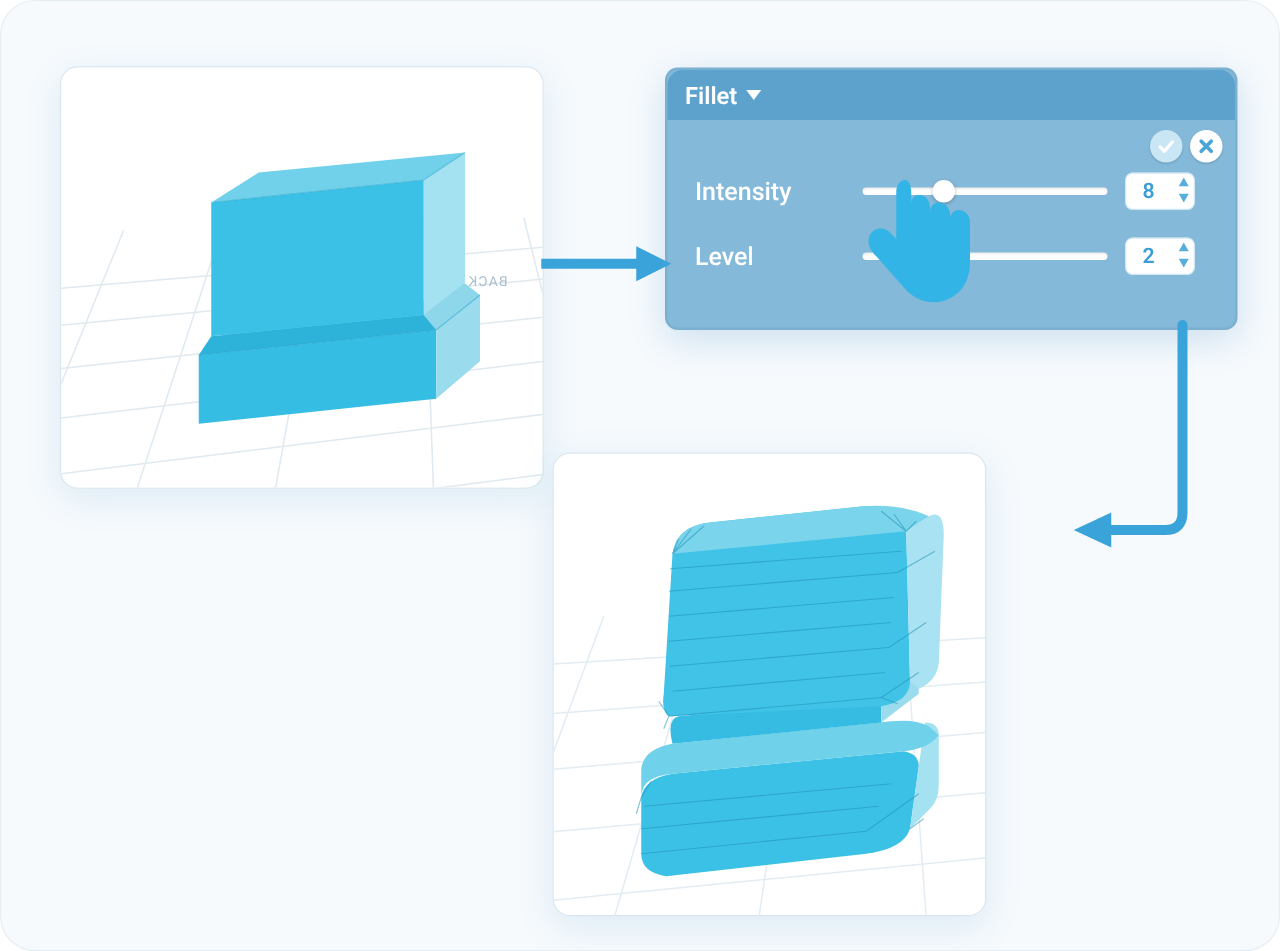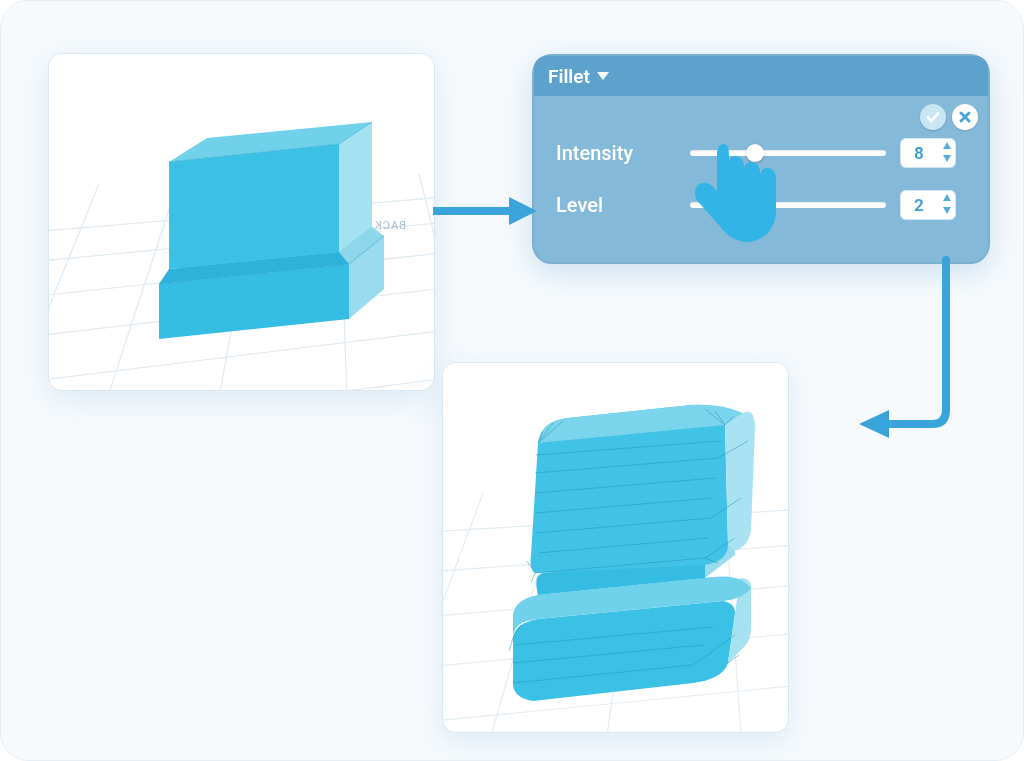--- a/index.html
+++ b/index.html
@@ -33,21 +33,21 @@
   #preview-before { left: 47px;  top: 52px;  width: 385px; height: 336px; }
   #preview-after  { left: 441px; top: 361px; width: 345px; height: 369px; }
 
   
   .panel {
     position: absolute;
     left: 531px; top: 53px;
     width: 454px; height: 206px;
     background: #84b9d9;
     border: 2px solid #7cb0d0;
-    border-radius: 20px;
+    border-radius: 10px;
     box-shadow: 0 8px 30px rgba(40,120,180,0.20);
     color: #ffffff;
   }
   .panel-header {
     height: 40px;
     background: #5ca2cd;
     border-radius: 12px 12px 0 0;
     display: flex;
     align-items: center;
     padding: 0 14px;

